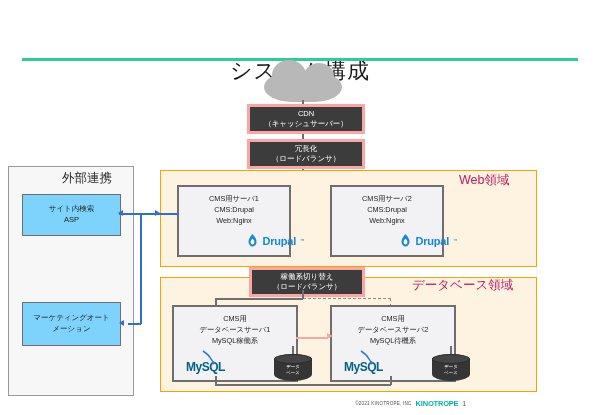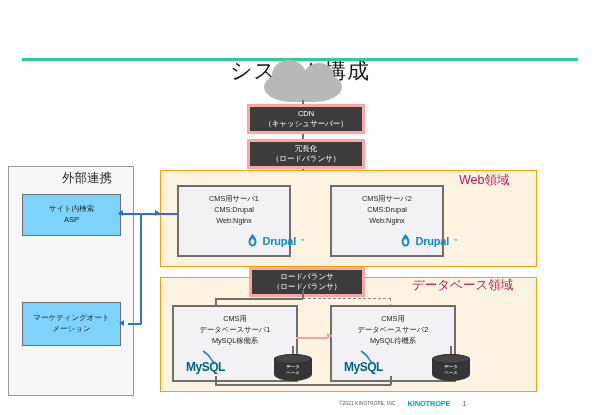--- a/index.html
+++ b/index.html
@@ -162,21 +162,21 @@
   }
 
   .dashed{
     position:absolute;border-top:1.6px dashed #8d8d8d;z-index:3;
   }
 
   
   .footer{
     position:absolute;left:0;top:396px;width:480px;height:14px;
     display:flex;align-items:center;justify-content:flex-end;
-    padding-right:14px;box-sizing:border-box;gap:12px;
+    padding-right:14px;box-sizing:border-box;gap:4px;
   }
   .copyright{font-size:4.6px;color:#555;letter-spacing:0.2px;}
   .brand{font-size:7.5px;font-weight:bold;color:#00b3b0;letter-spacing:-0.2px;}
   .pagenum{font-size:6.5px;color:#555;}
 </style>
 </head>
 <body>
 
 <div id="slide">
 
@@ -261,21 +261,21 @@
         <path d="M11 9 C8.6 11.6 7.2 13.9 7.2 16.2 C7.2 18.9 8.9 21 11 21 C13.1 21 14.8 18.9 14.8 16.2 C14.8 13.9 13.4 11.6 11 9 Z" fill="#ffffff"></path>
       </svg>
       <span class="drupal-word">Drupal</span>
       <span class="drupal-tm">™</span>
     </div>
   </div>
 
   <div class="vline" style="left:302px;top:265px;height:6px;"></div>
 
   <div class="dark-box" id="db-switch-box">
-    <span>ロードバランサ</span>
+    <span>稼働系切り替え</span>
     <span>（ロードバランサ）</span>
   </div>
 
   <div class="region" id="db-region"></div>
   <div class="region-label" id="db-region-label">データベース領域</div>
 
   <div class="vline" style="left:302px;top:290px;height:9px;z-index:7;"></div>
   <div class="hline" style="left:215px;top:298px;width:88px;z-index:7;"></div>
   <div class="vline" style="left:215px;top:298px;height:9px;z-index:7;"></div>
 

